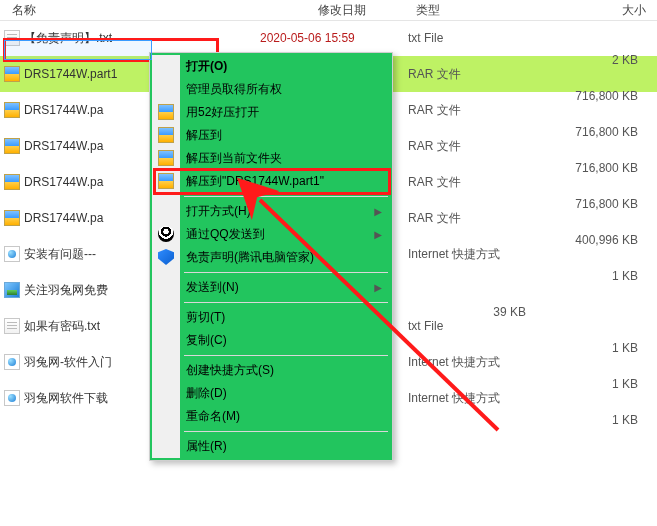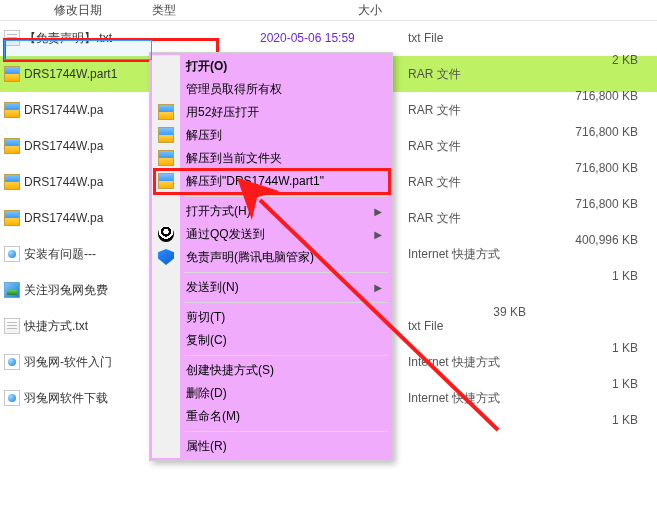--- a/index.html
+++ b/index.html
@@ -55,21 +55,21 @@
     display: inline-block;
   }
   .file-row .name {
     width: 236px;
     white-space: nowrap;
     overflow: hidden;
     text-overflow: clip;
   }
   .file-row .date {
     width: 148px;
-    color: #6d28d9;
+    color: #b91c1c;
   }
   .file-row .type {
     width: 112px;
     color: #555;
   }
   .file-row .size {
     width: 118px;
     text-align: right;
     padding-right: 18px;
     color: #555;
@@ -107,21 +107,21 @@
   }
   .ic-jpg::after{content:"";position:absolute;left:2px;bottom:2px;width:10px;height:5px;
     background:linear-gradient(to top,#2d7f2d,#5fcf5f);}
 
   
   .ctx {
     position:absolute;
     left:149px;
     top:52px;
     width:244px;
-    background:#f0abfc;
+    background:#22c55e;
     border:1px solid #cfcfcf;
     box-shadow:3px 3px 6px rgba(0,0,0,.25);
     padding:2px;
     box-sizing:border-box;
     font-size:12px;
   }
   .ctx .gutter {
     position:absolute;left:2px;top:2px;bottom:2px;width:28px;
     background:#f0f0f0;
   }
@@ -162,20 +162,21 @@
 
   
   .arrow-svg{position:absolute;left:0;top:0;pointer-events:none;}
 </style>
 </head>
 <body>
 
 <div class="container">
 
   <div class="col-header">
+    <div class="col-name">名称</div>
     <div class="col-date">修改日期</div>
     <div class="col-type">类型</div>
     <div class="col-size">大小</div>
   </div>
 
   <div class="file-list" id="file-list">
       <div class="file-row">
         <span class="icon ic-txt"></span>
         <span class="name">【免责声明】.txt</span>
         <span class="date">2020-05-06 15:59</span>
@@ -225,21 +226,21 @@
         <span class="size">1 KB</span>
       </div>
       <div class="file-row">
         <span class="icon ic-jpg"></span>
         <span class="name">关注羽兔网免费</span>
         <span class="date"></span>
         <span class="size">39 KB</span>
       </div>
       <div class="file-row">
         <span class="icon ic-txt"></span>
-        <span class="name">快捷方式.txt</span>
+        <span class="name">如果有密码.txt</span>
         <span class="date"></span>
         <span class="type">txt File</span>
         <span class="size">1 KB</span>
       </div>
       <div class="file-row">
         <span class="icon ic-url"></span>
         <span class="name">羽兔网-软件入门</span>
         <span class="date"></span>
         <span class="type">Internet 快捷方式</span>
         <span class="size">1 KB</span>

